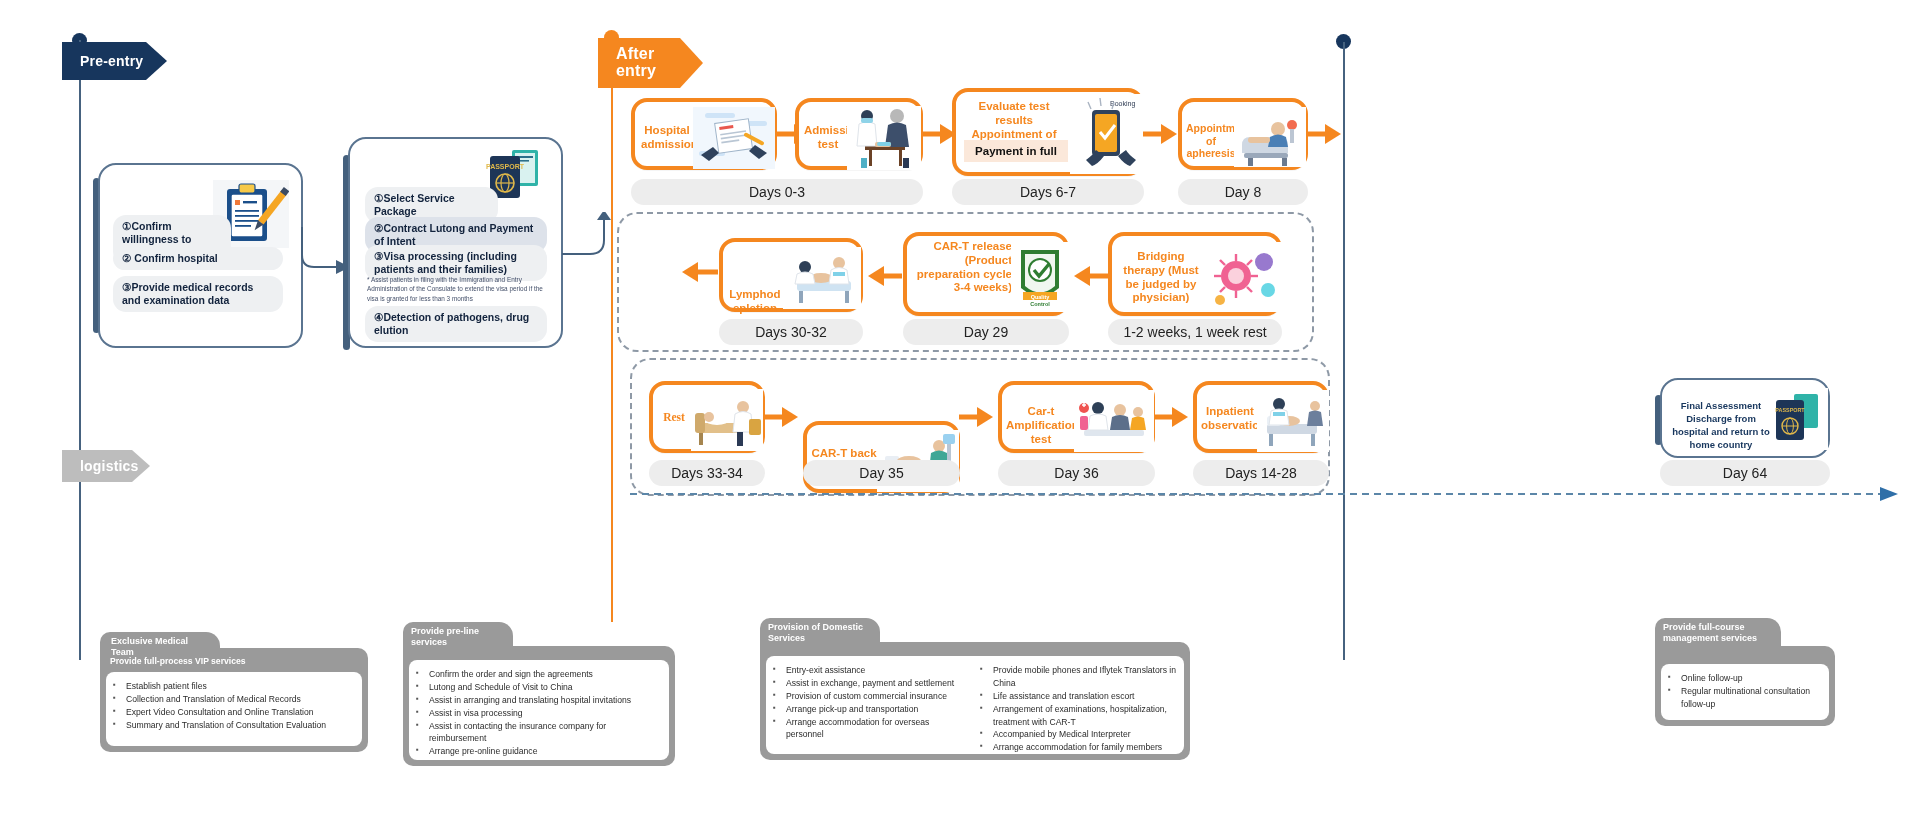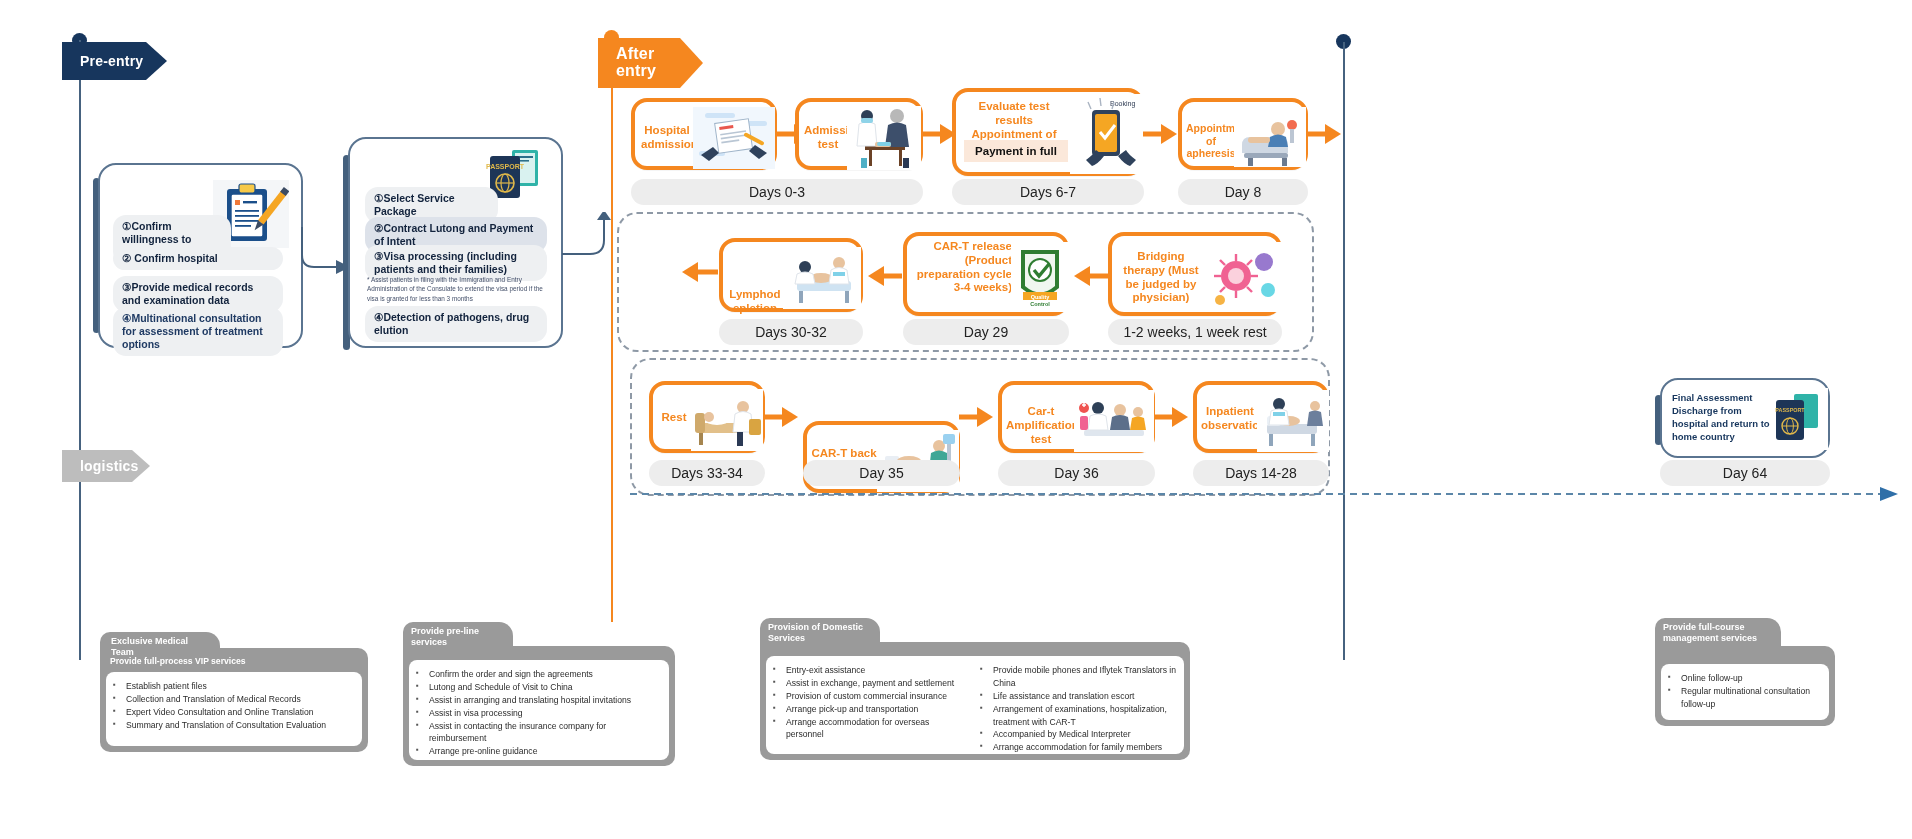--- a/index.html
+++ b/index.html
@@ -105,21 +105,20 @@
     <g transform="rotate(38 58 30)">
       <rect x="54" y="8" width="7" height="38" fill="#f5a623"></rect>
       <polygon points="54,46 61,46 57.5,56" fill="#3b4b63"></polygon>
       <rect x="54" y="4" width="7" height="6" fill="#3b4b63"></rect>
     </g>
   </svg>
 
   <div class="pill" style="left:113px; top:215px; width:118px;">①Confirm willingness to treatment</div>
   <div class="pill" style="left:113px; top:247px; width:170px;">② Confirm hospital</div>
   <div class="pill" style="left:113px; top:276px; width:170px;">③Provide medical records and examination data</div>
-  <div class="pill" style="left:113px; top:307px; width:170px; color:#1f3a63;">④Multinational consultation for assessment of treatment options</div>
 
   <svg class="illu" style="left:300px; top:225px;" width="50" height="55" viewBox="0 0 50 55">
     <path d="M2,2 L2,30 Q2,42 14,42 L36,42" fill="none" stroke="#44607d" stroke-width="2"></path>
     <polygon points="36,35 50,42 36,49" fill="#44607d"></polygon>
   </svg>
 
   <div class="navy-spine" style="left:343px; top:155px; height:195px;"></div>
   <div class="navycard" style="left:348px; top:137px; width:215px; height:211px;"></div>
 
   <svg class="illu" style="left:482px; top:142px;" width="66" height="62" viewBox="0 0 66 62">
@@ -320,21 +319,21 @@
     </svg>
   </div>
 
   <div class="daychip" style="left:719px; top:319px; width:144px;">Days 30-32</div>
   <div class="daychip" style="left:903px; top:319px; width:166px;">Day 29</div>
   <div class="daychip" style="left:1108px; top:319px; width:174px;">1-2 weeks, 1 week rest</div>
 
   <div class="dashbox" style="left:630px; top:358px; width:700px; height:138px;"></div>
 
   <div class="ocard" style="left:649px; top:381px; width:116px; height:72px;">
-    <div class="olabel" style="left:4px; top:26px; width:34px;">Rest</div>
+    <div class="olabel" style="left:4px; top:26px; width:34px;font-family:Liberation Serif, serif;">Rest</div>
     <svg class="illu" style="left:38px; top:4px;" width="72" height="62" viewBox="0 0 72 62">
       <rect x="0" y="0" width="72" height="62" fill="#ffffff"></rect>
       <rect x="6" y="34" width="46" height="10" rx="3" fill="#e2c08a"></rect>
       <rect x="4" y="24" width="10" height="20" rx="3" fill="#cfa96b"></rect>
       <rect x="8" y="44" width="4" height="12" fill="#a5854f"></rect>
       <rect x="46" y="44" width="4" height="12" fill="#a5854f"></rect>
       <ellipse cx="26" cy="31" rx="12" ry="5" fill="#ffffff"></ellipse>
       <circle cx="18" cy="28" r="5" fill="#e8c39e"></circle>
       <circle cx="52" cy="18" r="6" fill="#e8c39e"></circle>
       <path d="M44,25 q8,-5 16,0 l2,18 h-20 z" fill="#ffffff" stroke="#dfe4ea"></path>
@@ -408,21 +407,21 @@
     </svg>
   </div>
 
   <div class="daychip" style="left:649px; top:460px; width:116px;">Days 33-34</div>
   <div class="daychip" style="left:803px; top:460px; width:157px;">Day 35</div>
   <div class="daychip" style="left:998px; top:460px; width:157px;">Day 36</div>
   <div class="daychip" style="left:1193px; top:460px; width:136px;">Days 14-28</div>
 
   <div class="navy-spine" style="left:1655px; top:395px; height:50px;"></div>
   <div class="navycard" style="left:1660px; top:378px; width:170px; height:80px;">
-    <div style="position:absolute; left:10px; top:12px; width:98px; ">
+    <div style="position:absolute; left:10px; top:20px; width:98px; text-align:center;">
       <div style="font-size:9.5px; font-weight:bold; color:#17365d;">Final Assessment</div>
       <div style="font-size:9.5px; font-weight:bold; color:#17365d; line-height:1.35; margin-top:2px;">Discharge from hospital and return to home country</div>
     </div>
     <svg class="illu" style="left:108px; top:8px;" width="58" height="62" viewBox="0 0 58 62">
       <rect x="0" y="0" width="58" height="62" fill="#ffffff"></rect>
       <rect x="24" y="6" width="24" height="34" rx="2" fill="#2fb3a8"></rect>
       <rect x="6" y="12" width="28" height="40" rx="3" fill="#1d3557"></rect>
       <text x="20" y="24" font-size="5.4" fill="#e0b84a" text-anchor="middle" font-family="Liberation Sans, sans-serif" font-weight="bold">PASSPORT</text>
       <circle cx="20" cy="38" r="8" fill="none" stroke="#e0b84a" stroke-width="1.4"></circle>
       <ellipse cx="20" cy="38" rx="3.4" ry="8" fill="none" stroke="#e0b84a" stroke-width="1"></ellipse>

